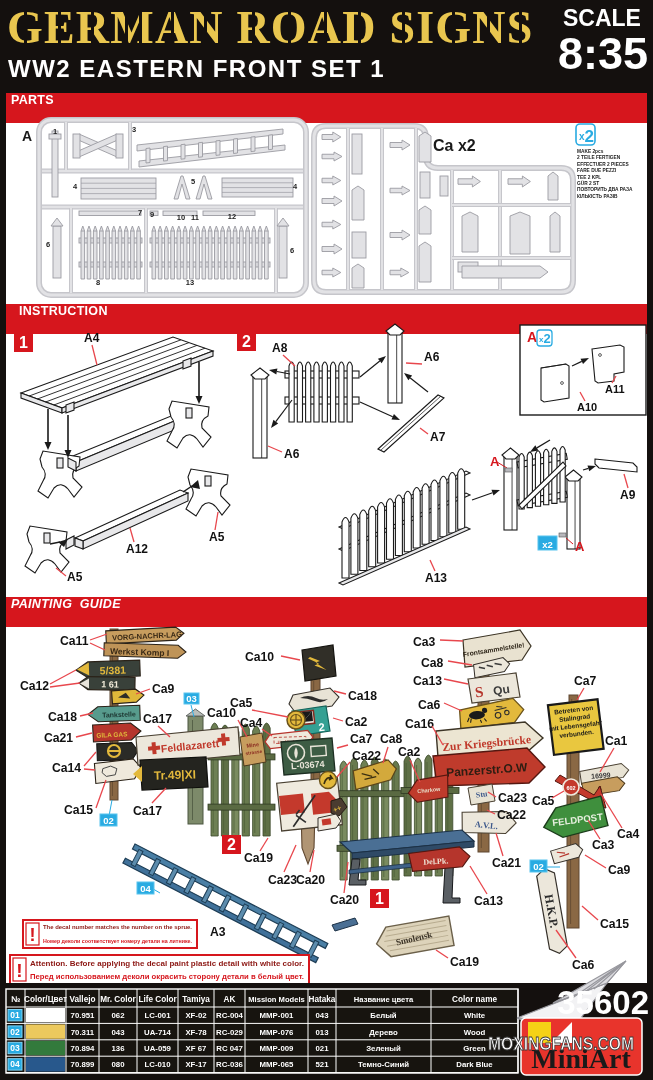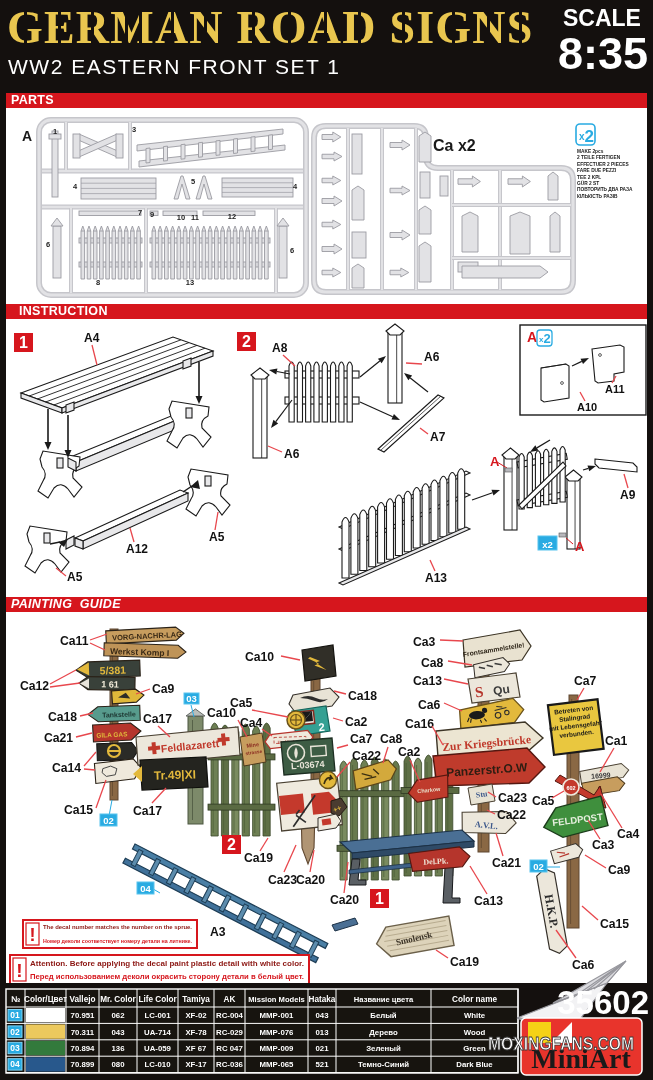--- a/index.html
+++ b/index.html
@@ -1,18 +1,18 @@
 <!DOCTYPE html>
 <html><head>
 <meta charset="utf-8">
 <style>
 html,body{margin:0;padding:0;}
 body{width:653px;height:1080px;background:#14100e;font-family:"Liberation Sans",sans-serif;overflow:hidden;position:relative;}
 .abs{position:absolute;}
-.redbar{position:absolute;left:6px;width:641px;height:15px;background:#d6161d;color:#fff;font-weight:bold;font-size:12.5px;line-height:15px;padding-left:5px;box-sizing:border-box;letter-spacing:0.3px;}
+.redbar{position:absolute;left:6px;width:641px;height:30px;background:#d6161d;color:#fff;font-weight:bold;font-size:12.5px;line-height:15px;padding-left:5px;box-sizing:border-box;letter-spacing:0.3px;}
 </style>
 </head>
 <body>
 <div class="abs" style="left:0;top:0;width:653px;height:93px;background:#14100e;"></div>
 <div class="abs" style="left:6px;top:93px;width:641px;height:890px;background:#ffffff;"></div>
 <div class="abs" style="left:7px;top:1px;color:#e9c64f;font-family:'Liberation Serif',serif;font-weight:bold;font-size:46px;letter-spacing:1.2px;transform:scaleX(1.0);transform-origin:left;white-space:nowrap;">GERMAN ROAD SIGNS</div>
 <div class="abs" style="left:24px;top:8px;width:3px;height:45px;background:#14100e;"></div>
 <div class="abs" style="left:58px;top:8px;width:3px;height:45px;background:#14100e;"></div>
 <div class="abs" style="left:91px;top:8px;width:3px;height:45px;background:#14100e;"></div>
 <div class="abs" style="left:125px;top:8px;width:3px;height:45px;background:#14100e;"></div>
@@ -20,21 +20,21 @@
 <div class="abs" style="left:171px;top:8px;width:3px;height:45px;background:#14100e;"></div>
 <div class="abs" style="left:204px;top:8px;width:3px;height:45px;background:#14100e;"></div>
 <div class="abs" style="left:252px;top:8px;width:3px;height:45px;background:#14100e;"></div>
 <div class="abs" style="left:288px;top:8px;width:3px;height:45px;background:#14100e;"></div>
 <div class="abs" style="left:324px;top:8px;width:3px;height:45px;background:#14100e;"></div>
 <div class="abs" style="left:358px;top:8px;width:3px;height:45px;background:#14100e;"></div>
 <div class="abs" style="left:402px;top:8px;width:3px;height:45px;background:#14100e;"></div>
 <div class="abs" style="left:452px;top:8px;width:3px;height:45px;background:#14100e;"></div>
 <div class="abs" style="left:487px;top:8px;width:3px;height:45px;background:#14100e;"></div>
 <div class="abs" style="left:519px;top:8px;width:3px;height:45px;background:#14100e;"></div>
-<div class="abs" style="left:8px;top:55px;color:#ffffff;font-weight:normal;font-size:21px;letter-spacing:1.5px;white-space:nowrap;">WW2 EASTERN FRONT SET 1</div>
+<div class="abs" style="left:8px;top:55px;color:#ffffff;font-weight:bold;font-size:24px;letter-spacing:1.5px;white-space:nowrap;">WW2 EASTERN FRONT SET 1</div>
 <div class="abs" style="left:563px;top:5px;color:#fff;font-weight:bold;font-size:23px;">SCALE</div>
 <div class="abs" style="left:558px;top:28px;color:#fff;font-weight:bold;font-size:45px;letter-spacing:0px;">8:35</div>
 <div class="redbar" style="top:93px;">PARTS</div>
 <div class="redbar" style="top:304px;padding-left:13px;">INSTRUCTION</div>
 <div class="redbar" style="top:597px;font-style:italic;">PAINTING&nbsp; GUIDE</div>
 <svg class="abs" style="left:0;top:108px;" width="653" height="196" viewBox="0 108 653 196">
     <rect x="39" y="120" width="267" height="175" rx="12" fill="none" stroke="#c6c6cb" stroke-width="6"></rect>
     <rect x="39" y="120" width="267" height="175" rx="12" fill="none" stroke="#e2e2e5" stroke-width="3"></rect>
     <line x1="42" y1="171" x2="303" y2="171" stroke="#c6c6cb" stroke-width="5"></line>
     <line x1="42" y1="171" x2="303" y2="171" stroke="#e2e2e5" stroke-width="2.4"></line>

